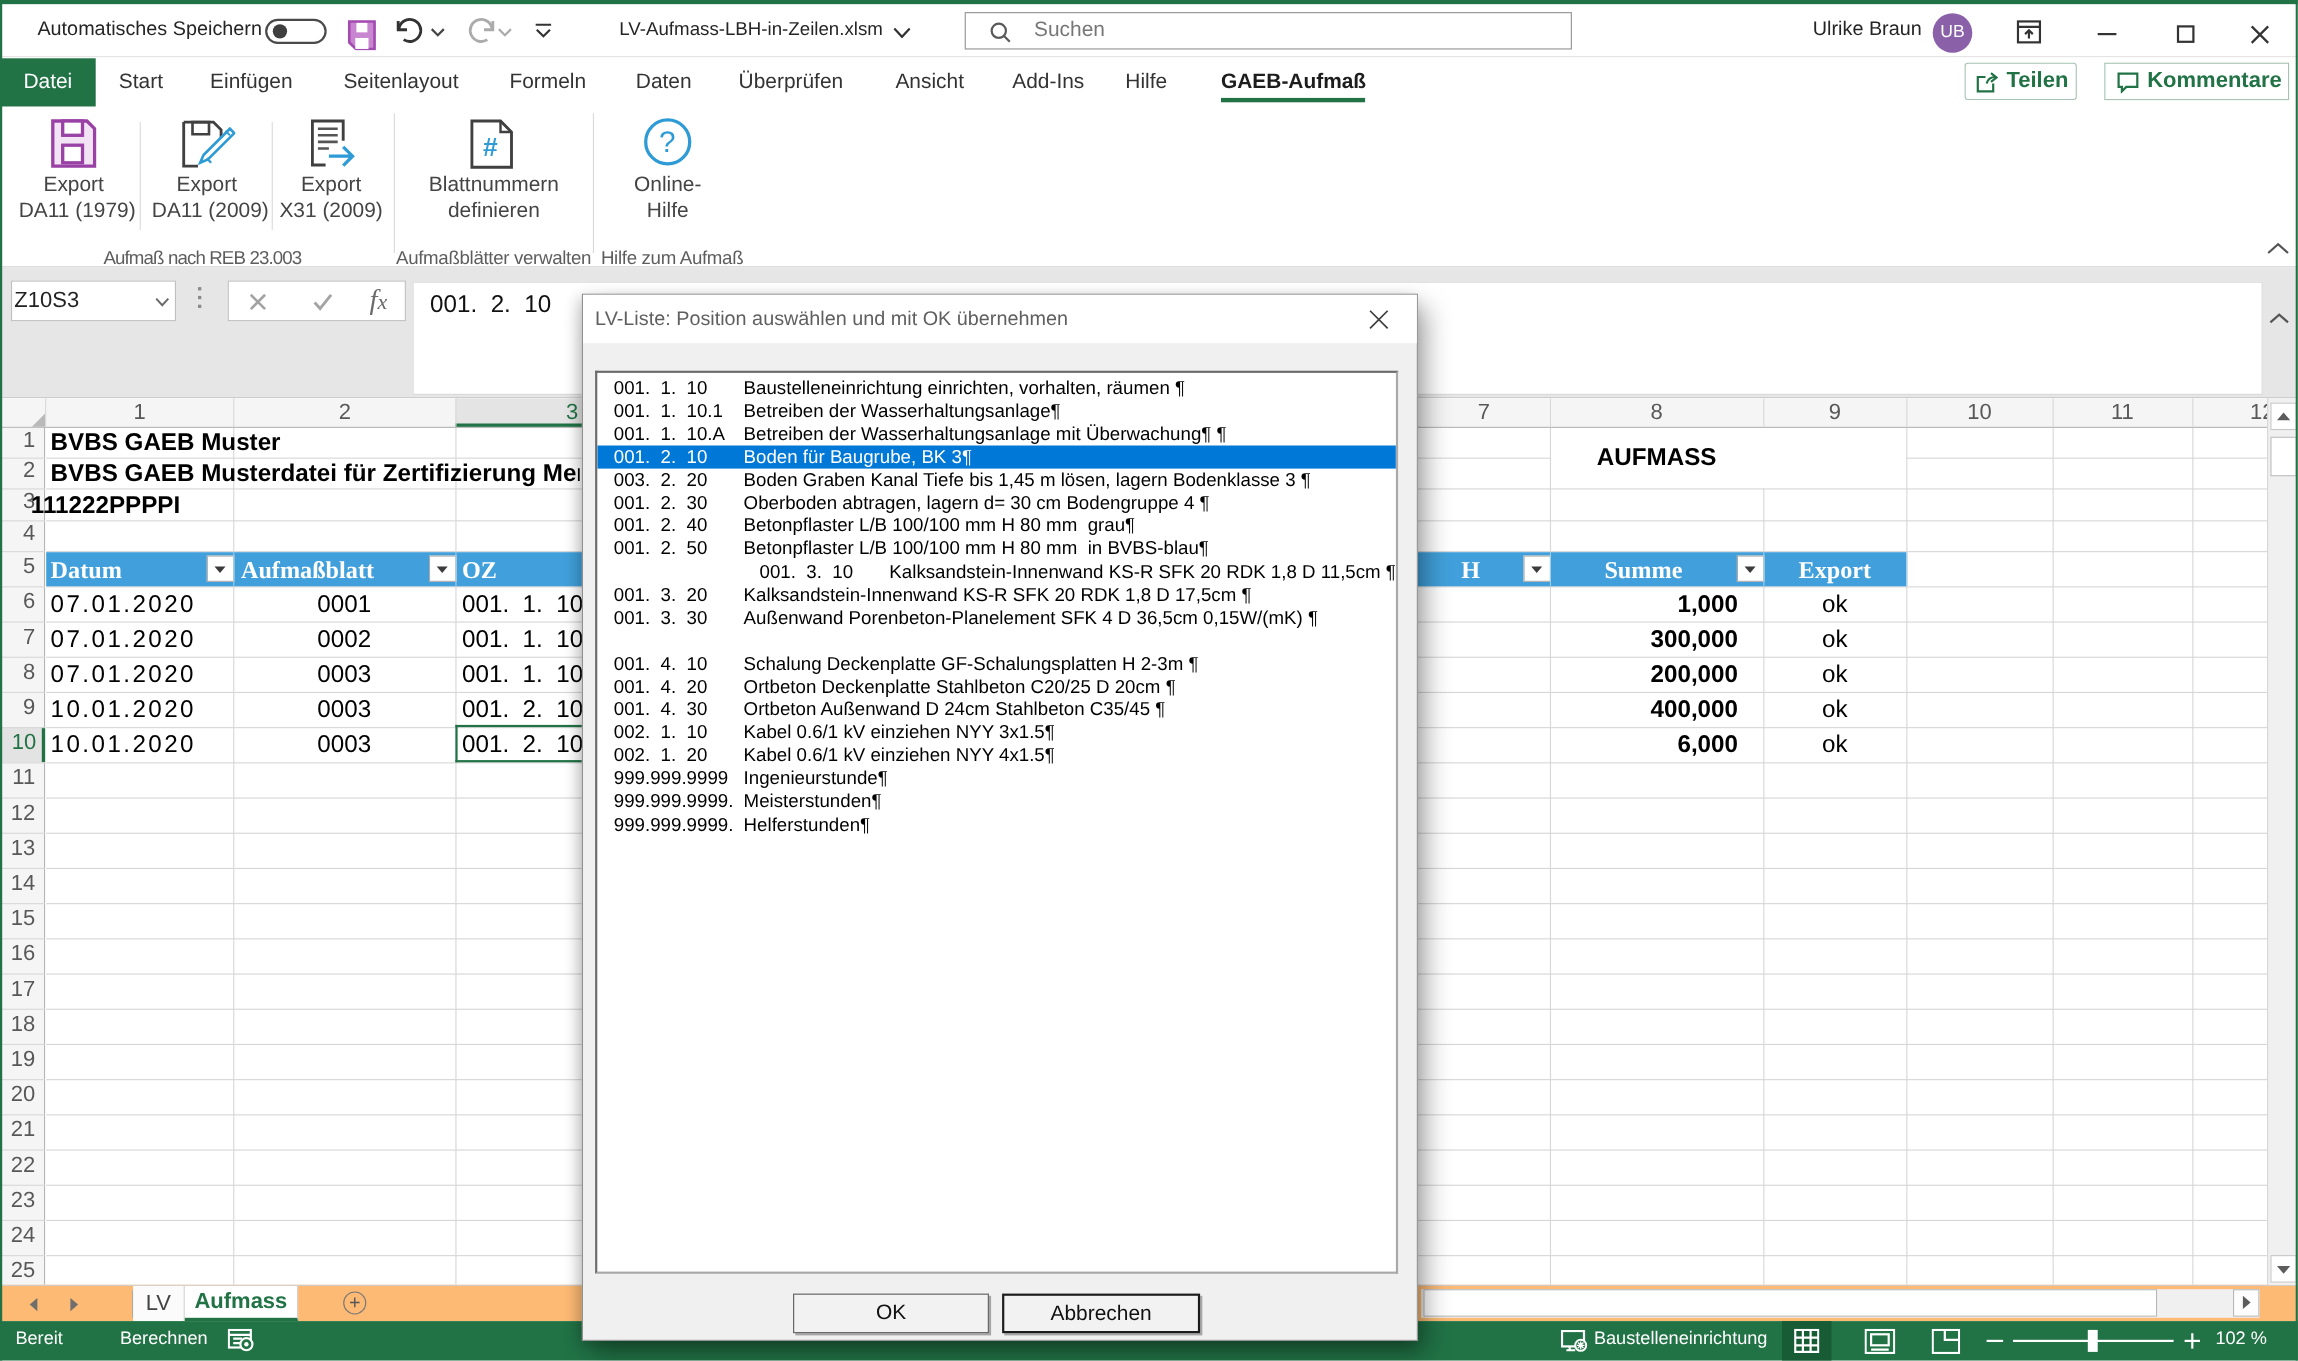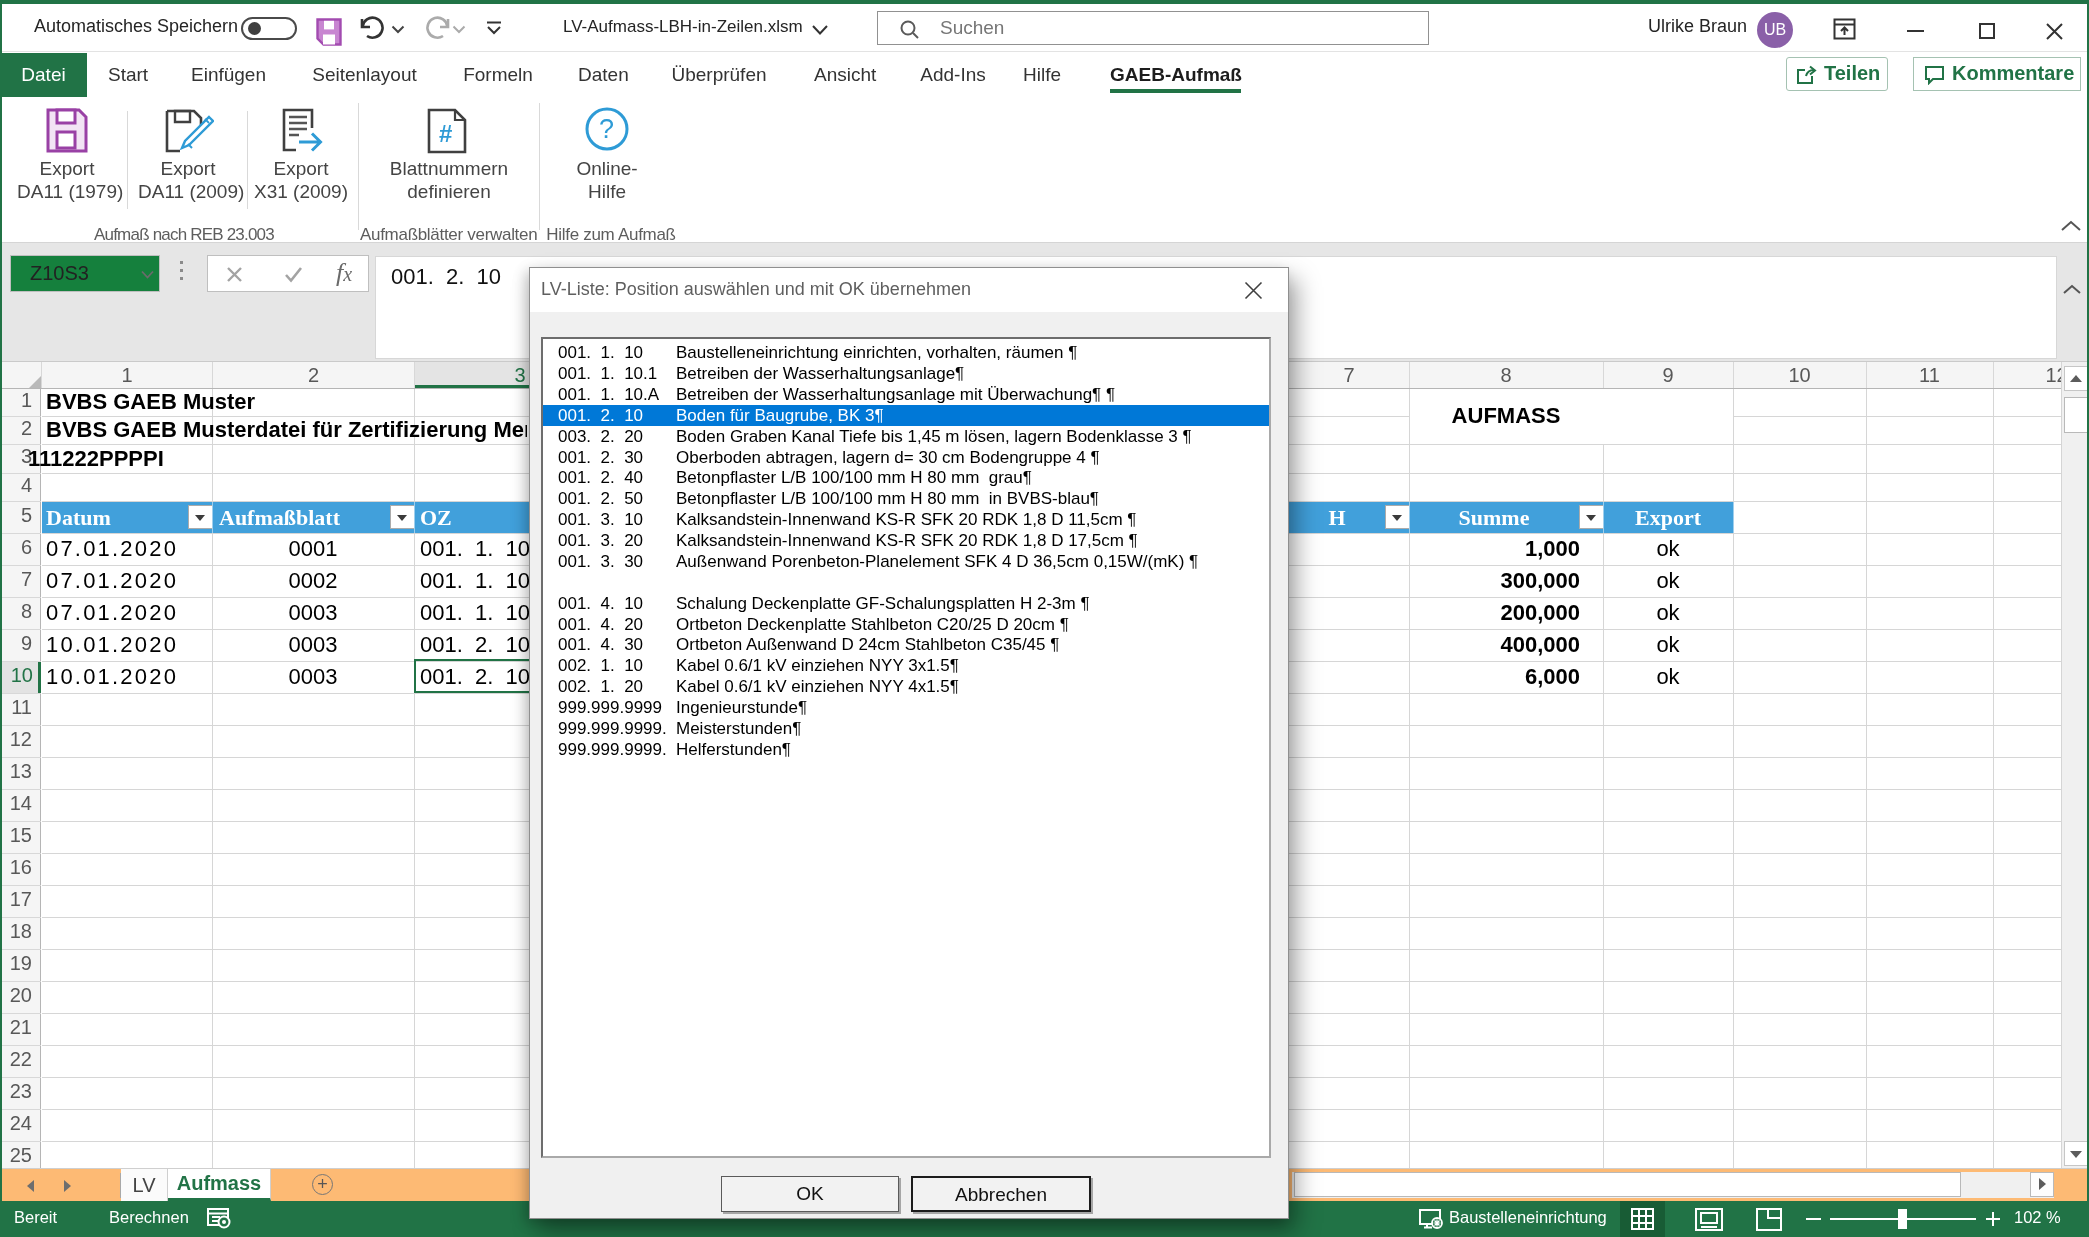--- a/index.html
+++ b/index.html
@@ -21,21 +21,21 @@
   #dateitab { left:0; top:0; width:87px; height:44px; background:#217346; color:#fff; text-align:center; line-height:44px; font-size:19px; position:absolute; }
 
   
   #ribbon { left:0; top:97px; width:2089px; height:146px; background:#fff; border-bottom:1px solid #d5d5d5; }
   .riblabel { position:absolute; font-size:19px; color:#444; text-align:center; line-height:23px; white-space:nowrap; }
   .grplabel { position:absolute; top:128px; font-size:17px; color:#5d5d5d; text-align:center; white-space:nowrap; letter-spacing:-0.3px; }
   .vsep { position:absolute; width:1px; background:#d9d9d9; }
 
   
   #fbar { left:0; top:243px; width:2089px; height:119px; background:#e6e6e6; border-bottom:1px solid #cacaca; }
-  #namebox { position:absolute; left:10px; top:12px; width:150px; height:37px; background:#15803d; border:1px solid #bfbfbf; font-size:20px; color:#222; line-height:35px; padding-left:19px; }
+  #namebox { position:absolute; left:10px; top:12px; width:150px; height:37px; background:#ffffff; border:1px solid #bfbfbf; font-size:20px; color:#222; line-height:35px; padding-left:2px; }
   #fxbox { position:absolute; left:207px; top:12px; width:162px; height:37px; background:#fff; border:1px solid #bfbfbf; }
   #formulabox { position:absolute; left:375px; top:13px; width:1682px; height:103px; background:#fff; border:1px solid #d7d7d7; font-size:22px; color:#111; padding:7px 0 0 15px; }
 
   
   #sheet { left:0; top:362px; width:2061px; height:806px; background:#fff; overflow:hidden; }
   #colhdr { position:absolute; left:0; top:0; width:2061px; height:27px; background:#f5f5f5; border-bottom:1px solid #b5b5b5; }
   .chnum { position:absolute; top:0; height:26px; line-height:26px; font-size:20px; color:#585858; text-align:center; }
   .chline { position:absolute; top:0; width:1px; height:26px; background:#d8d8d8; }
   #rowhdr { position:absolute; left:0; top:27px; width:41px; height:779px; background:#f5f5f5; border-right:1px solid #b5b5b5; }
   .rhnum { position:absolute; right:8px; width:30px; font-size:20px; color:#585858; text-align:right; }
@@ -461,21 +461,21 @@
     </div>
     <div id="listbox">
       <div class="li" style="top:3px;"><span class="oz">001.  1.  10</span><span>Baustelleneinrichtung einrichten, vorhalten, räumen ¶</span></div>
       <div class="li" style="top:24px;"><span class="oz">001.  1.  10.1</span><span>Betreiben der Wasserhaltungsanlage¶</span></div>
       <div class="li" style="top:45px;"><span class="oz">001.  1.  10.A</span><span>Betreiben der Wasserhaltungsanlage mit Überwachung¶ ¶</span></div>
       <div class="li sel" style="top:66px;"><span class="oz">001.  2.  10</span><span>Boden für Baugrube, BK 3¶</span></div>
       <div class="li" style="top:87px;"><span class="oz">003.  2.  20</span><span>Boden Graben Kanal Tiefe bis 1,45 m lösen, lagern Bodenklasse 3 ¶</span></div>
       <div class="li" style="top:108px;"><span class="oz">001.  2.  30</span><span>Oberboden abtragen, lagern d= 30 cm Bodengruppe 4 ¶</span></div>
       <div class="li" style="top:128px;"><span class="oz">001.  2.  40</span><span>Betonpflaster L/B 100/100 mm H 80 mm  grau¶</span></div>
       <div class="li" style="top:149px;"><span class="oz">001.  2.  50</span><span>Betonpflaster L/B 100/100 mm H 80 mm  in BVBS-blau¶</span></div>
-      <div class="li" style="top:170px;"><span class="oz">001.  3.  10</span><span>Kalksandstein-Innenwand KS-R SFK 20 RDK 1,8 D 11,5cm ¶</span></div>
+      <div class="li" style="top:170px;justify-content:flex-end;"><span class="oz">001.  3.  10</span><span>Kalksandstein-Innenwand KS-R SFK 20 RDK 1,8 D 11,5cm ¶</span></div>
       <div class="li" style="top:191px;"><span class="oz">001.  3.  20</span><span>Kalksandstein-Innenwand KS-R SFK 20 RDK 1,8 D 17,5cm ¶</span></div>
       <div class="li" style="top:212px;"><span class="oz">001.  3.  30</span><span>Außenwand Porenbeton-Planelement SFK 4 D 36,5cm 0,15W/(mK) ¶</span></div>
       <div class="li" style="top:254px;"><span class="oz">001.  4.  10</span><span>Schalung Deckenplatte GF-Schalungsplatten H 2-3m ¶</span></div>
       <div class="li" style="top:275px;"><span class="oz">001.  4.  20</span><span>Ortbeton Deckenplatte Stahlbeton C20/25 D 20cm ¶</span></div>
       <div class="li" style="top:295px;"><span class="oz">001.  4.  30</span><span>Ortbeton Außenwand D 24cm Stahlbeton C35/45 ¶</span></div>
       <div class="li" style="top:316px;"><span class="oz">002.  1.  10</span><span>Kabel 0.6/1 kV einziehen NYY 3x1.5¶</span></div>
       <div class="li" style="top:337px;"><span class="oz">002.  1.  20</span><span>Kabel 0.6/1 kV einziehen NYY 4x1.5¶</span></div>
       <div class="li" style="top:358px;"><span class="oz">999.999.9999</span><span>Ingenieurstunde¶</span></div>
       <div class="li" style="top:379px;"><span class="oz">999.999.9999.</span><span>Meisterstunden¶</span></div>
       <div class="li" style="top:400px;"><span class="oz">999.999.9999.</span><span>Helferstunden¶</span></div>

